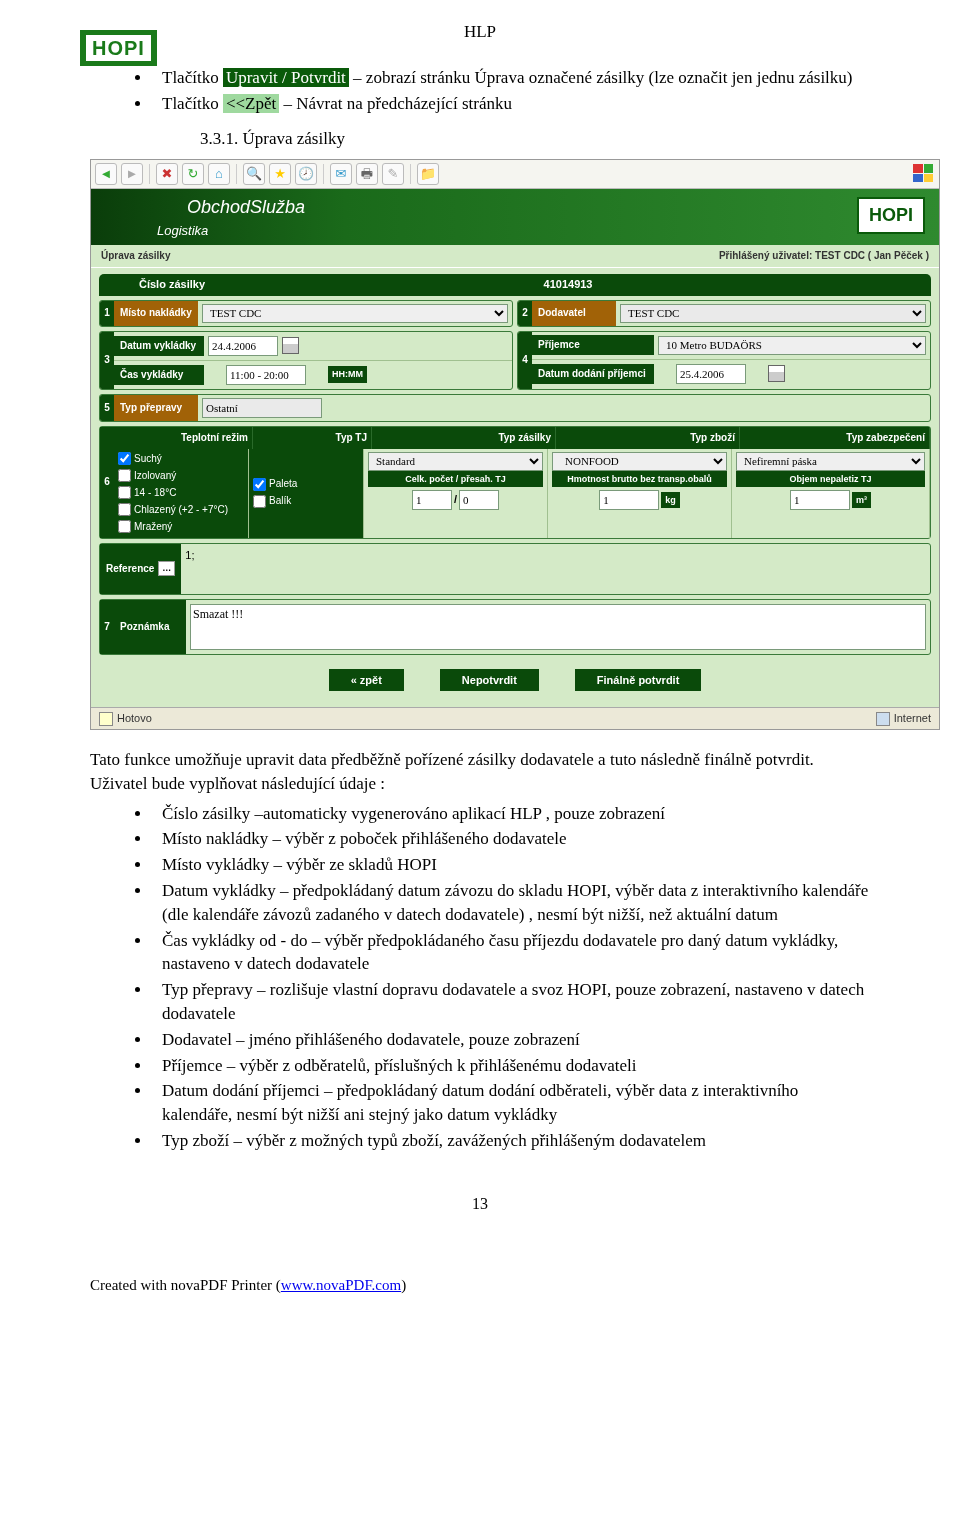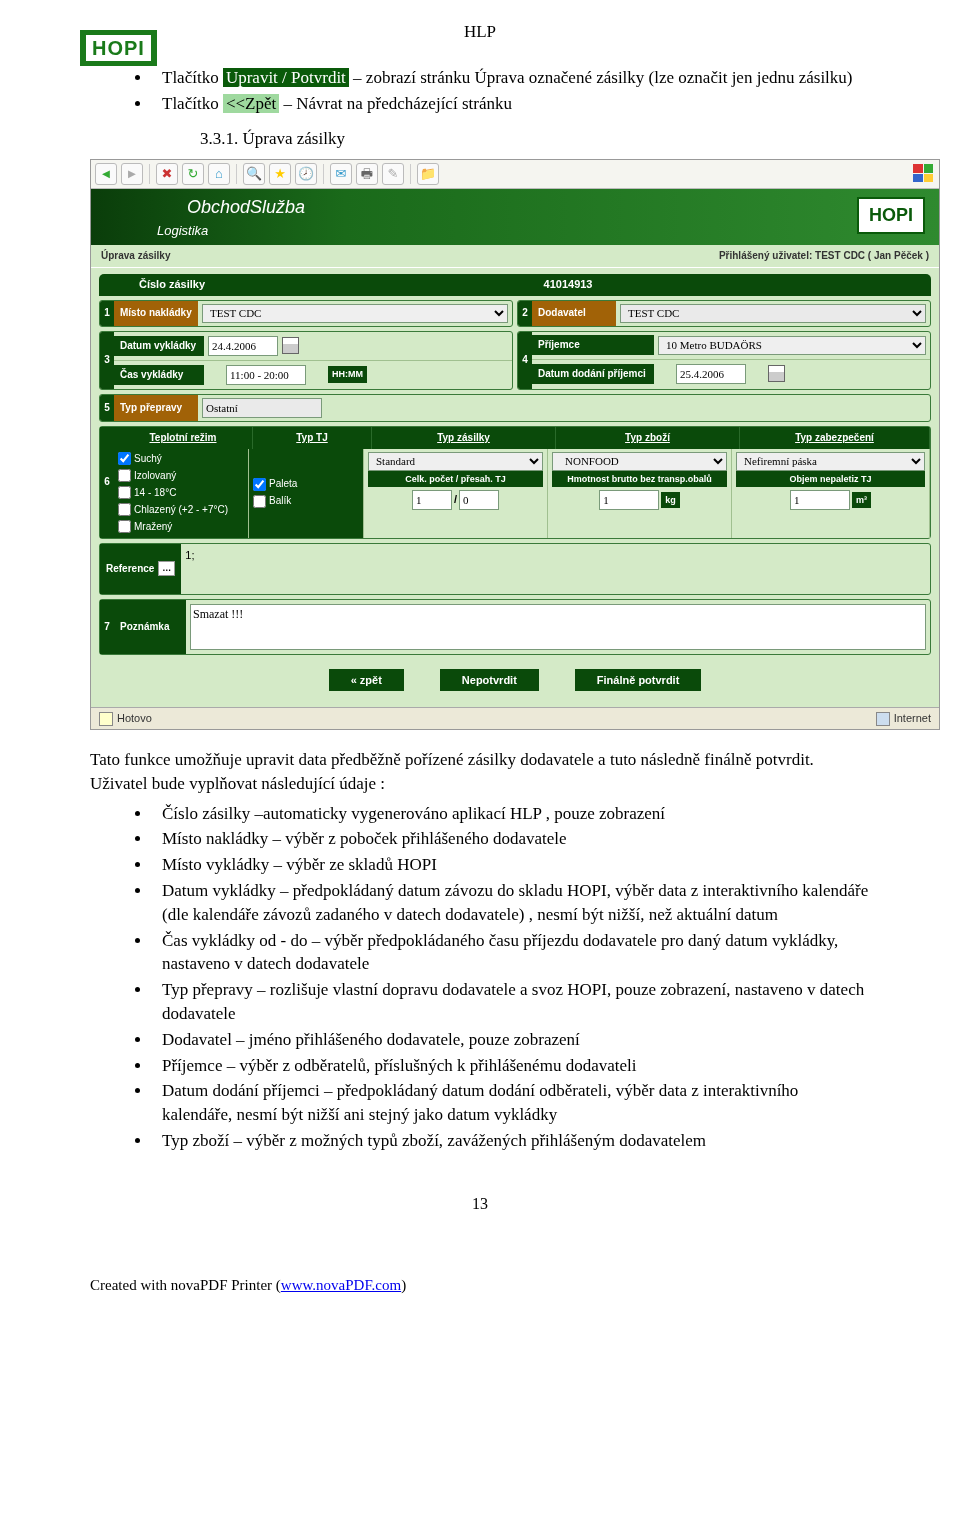--- a/index.html
+++ b/index.html
@@ -230,23 +230,22 @@
     flex:1;
     display:flex;
     flex-direction:column;
   }
   .sec6-head {
     display:flex;
     background:#0a4a0a; color:#fff;
     font-size:10px; font-weight:bold;
   }
   .sec6-head > div {
-    padding:4px 4px; text-align:center;
+    padding:4px 4px; text-align:right;
     border-right:1px solid #2a6a2a;
-    text-decoration:underline;
   }
   .col-a{width:130px;}
   .col-b{width:110px;}
   .col-c{width:175px;}
   .col-d{width:175px;}
   .col-e{flex:1;}
   .sec6-row {
     display:flex;
   }
   .sec6-row > div {

